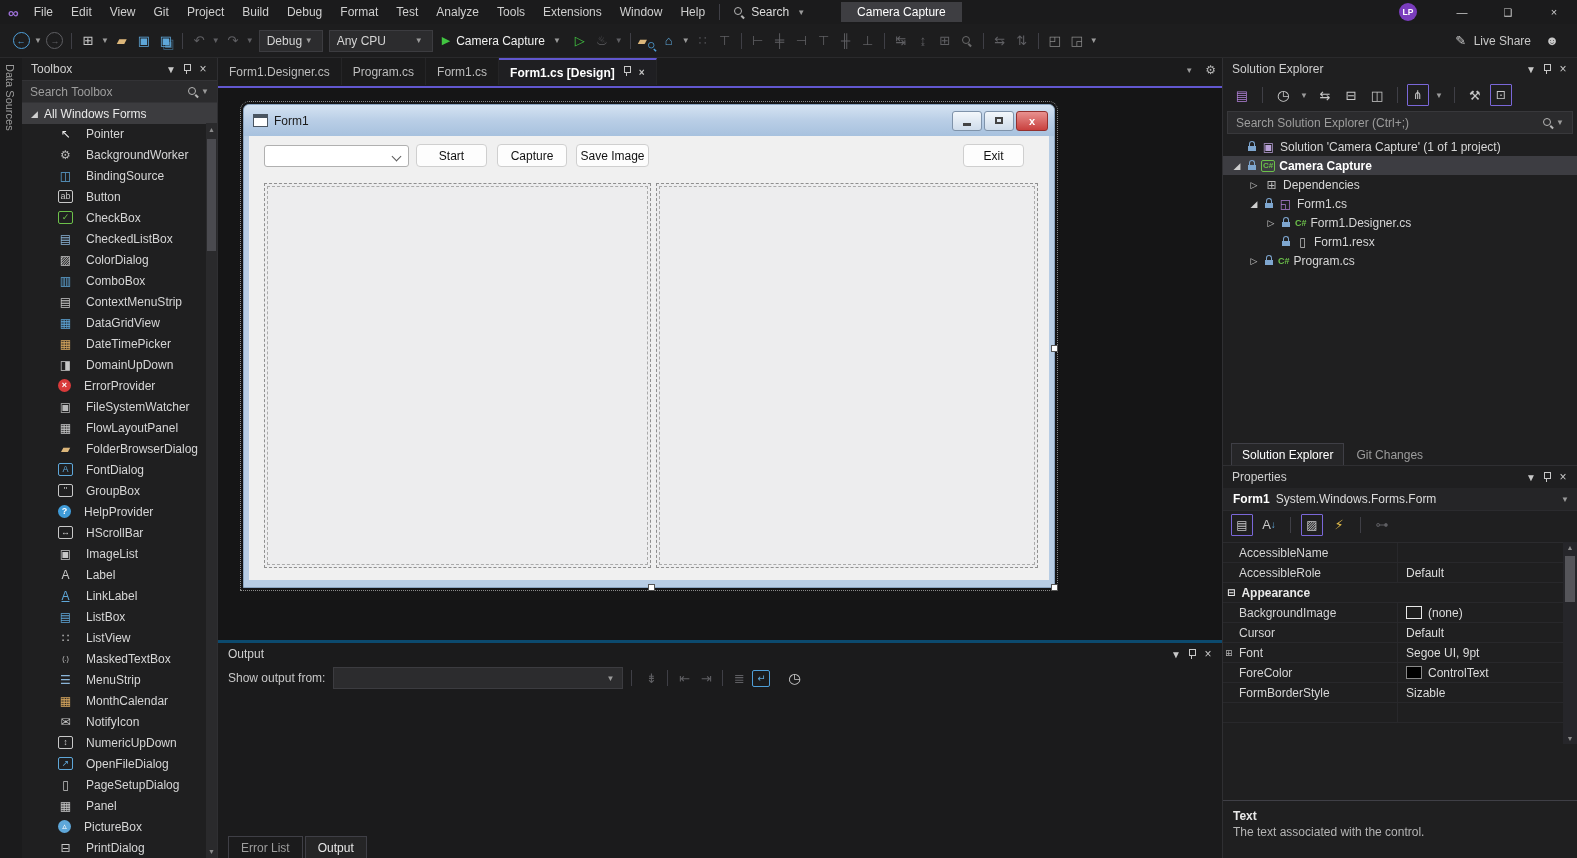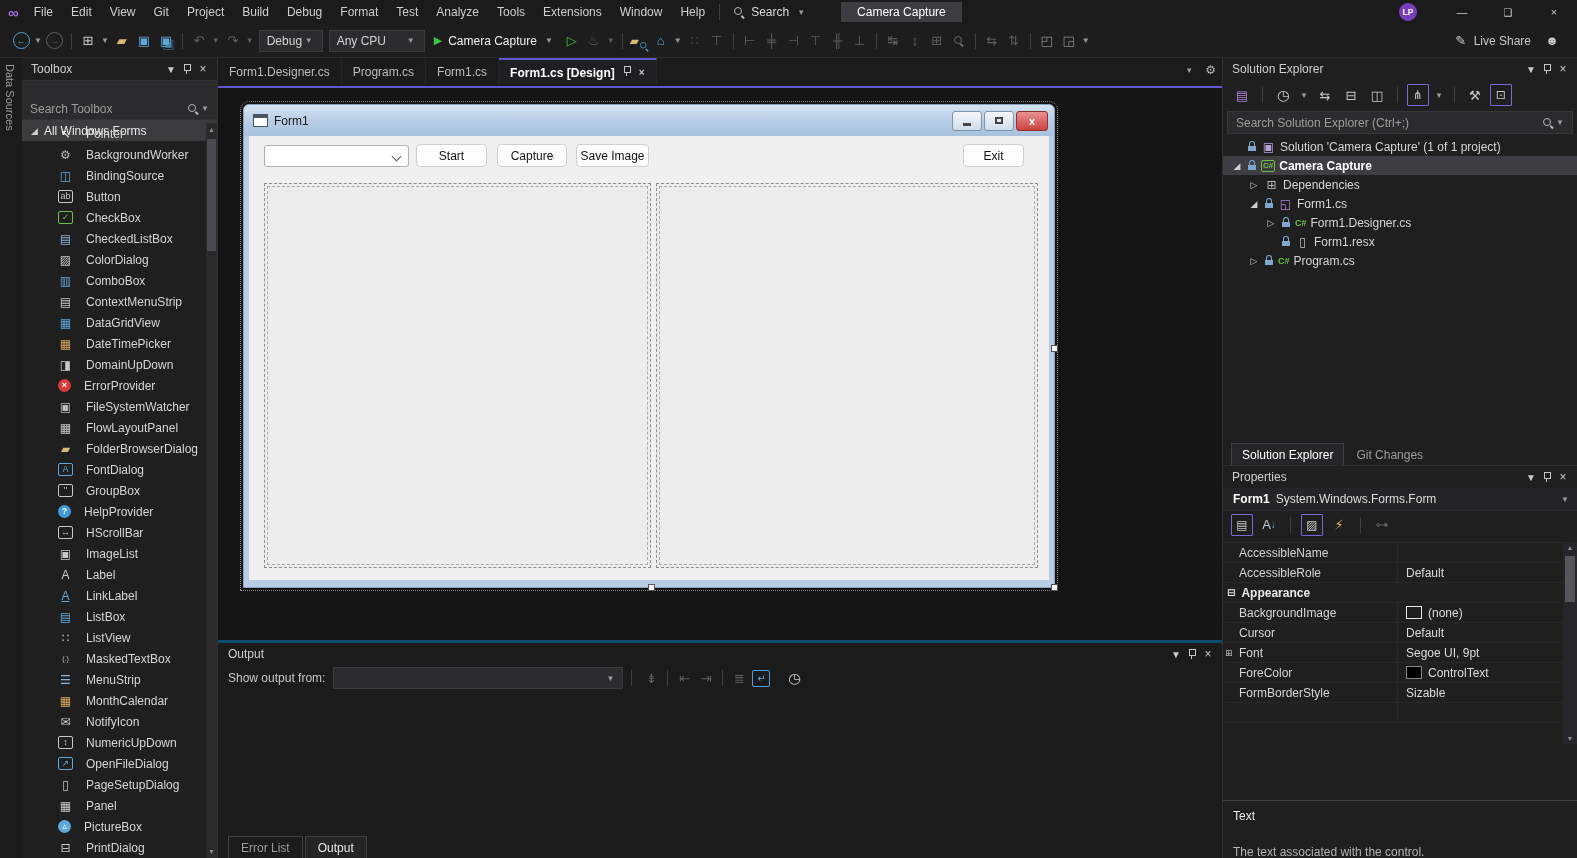--- a/index.html
+++ b/index.html
@@ -45,21 +45,21 @@
   .fsearch .icon-search{position:absolute;right:-1px;bottom:-1px;transform:scale(.8)}
   .fsearch .icon-search::before{border-color:#4f9fd8}
   .fsearch .icon-search::after{background:#4f9fd8}
   
   #datasources{left:0;top:58px;width:22px;height:800px;background:#1b1b1c;border-right:1px solid #2b2b2e}
   #datasources span{writing-mode:vertical-lr;color:#9d9d9d;font-size:11px;margin:6px 0 0 4px;display:inline-block}
   #toolbox{left:22px;top:58px;width:196px;height:800px;background:#1f1f20;border-right:1px solid #2f2f32;box-sizing:border-box}
   .panel-title{height:22px;display:flex;align-items:center;padding:0 6px 0 9px;color:#cfcfcf}
   .panel-title .sp{flex:1}
   .pt-ic{display:inline-flex;align-items:center;justify-content:center;width:16px;height:16px;color:#c8c8c8;font-size:10px}
-  #toolbox-search{height:21px;margin:0;background:#2b2b2d;border-top:1px solid #333336;border-bottom:1px solid #333336;display:flex;align-items:center;padding:17px 6px 0 8px;color:#9d9d9d}
+  #toolbox-search{height:21px;margin:0;background:#2b2b2d;border-top:1px solid #333336;border-bottom:1px solid #333336;display:flex;align-items:center;padding:0 6px 0 8px;color:#9d9d9d}
   #toolbox-search .sp{flex:1}
   #tbx-section{height:21px;background:#3c3c3f;display:flex;align-items:center;padding-left:9px;color:#e8e8e8;gap:6px}
   #tbx-section .arr{font-size:9px;color:#d0d0d0}
   #toolbox-list{position:absolute;left:0;right:11px;top:65px;bottom:0;overflow:hidden}
   .tbx-item{height:21px;display:flex;align-items:center;padding-left:36px;gap:13px;color:#d6d6d6}
   .tbx-label{white-space:nowrap}
   #tbx-scroll{position:absolute;right:0;top:65px;bottom:0;width:11px;background:#2a2a2c}
   #tbx-thumb{position:absolute;left:1px;top:16px;width:9px;height:112px;background:#4a4a4f}
   .sb-arrow{position:absolute;left:0;width:11px;text-align:center;font-size:7px;color:#8a8a8a}
   
@@ -120,21 +120,21 @@
   #prop-grid{position:absolute;left:0;top:76px;right:14px;bottom:114px;overflow:hidden;border-top:1px solid #2b2b2e}
   .prop-row{height:19px;display:flex;border-bottom:1px solid #28282b}
   .prop-name{width:158px;flex:none;display:flex;align-items:center;padding-left:16px;border-right:1px solid #28282b;color:#d6d6d6;position:relative}
   .prop-val{flex:1;display:flex;align-items:center;padding-left:8px;color:#dcdcdc;gap:6px}
   .prop-cat{height:19px;display:flex;align-items:center;gap:6px;padding-left:4px;font-weight:bold;color:#e8e8e8;border-bottom:1px solid #28282b}
   .prop-exp{position:absolute;left:2px;font-size:9px;color:#b5b5b5}
   .swatch{width:14px;height:11px;border:1px solid #8a8a8a;flex:none}
   #prop-scroll{position:absolute;right:0;top:76px;width:14px;bottom:114px;background:#26262a}
   #prop-thumb{position:absolute;left:2px;top:14px;width:10px;height:46px;background:#55555a}
   #prop-desc{position:absolute;left:0;right:0;bottom:0;height:58px;border-top:1px solid #3f3f46;padding:8px 10px;box-sizing:border-box;background:#1f1f20}
-  #prop-desc .t{font-weight:normal;color:#e8e8e8;margin-bottom:22px}
+  #prop-desc .t{font-weight:bold;color:#e8e8e8;margin-bottom:2px}
   #prop-desc .d{color:#b5b5b5}
 </style>
 </head>
 <body>
 
 <div id="titlebar" class="abs">
   <span id="vs-logo">∞</span>
   <span id="menu-items" class="row">
       <span class="menu-item">File</span>
       <span class="menu-item">Edit</span>
@@ -182,21 +182,21 @@
   <span class="ibtn saveall" style="color:#5ea7d9">▣</span>
   <span class="sep"></span>
   <span class="ibtn dis">↶</span>
   <span class="caret dis">▼</span>
   <span class="ibtn dis">↷</span>
   <span class="caret dis">▼</span>
   <span class="dd" style="width:64px">
     <span>Debug</span>
     <span class="caret">▼</span>
   </span>
-  <span class="dd" style="width:96px">
+  <span class="dd" style="width:104px">
     <span>Any CPU</span>
     <span class="caret">▼</span>
   </span>
   <span class="row" style="gap:6px;padding:0 6px">
     <span style="color:#41c541;font-size:11px">▶</span>
     <span style="color:#f0f0f0">Camera Capture</span>
     <span class="caret">▼</span>
   </span>
   <span class="ibtn" style="color:#41c541">▷</span>
   <span class="ibtn dis" style="color:#b07a4f">♨</span>

